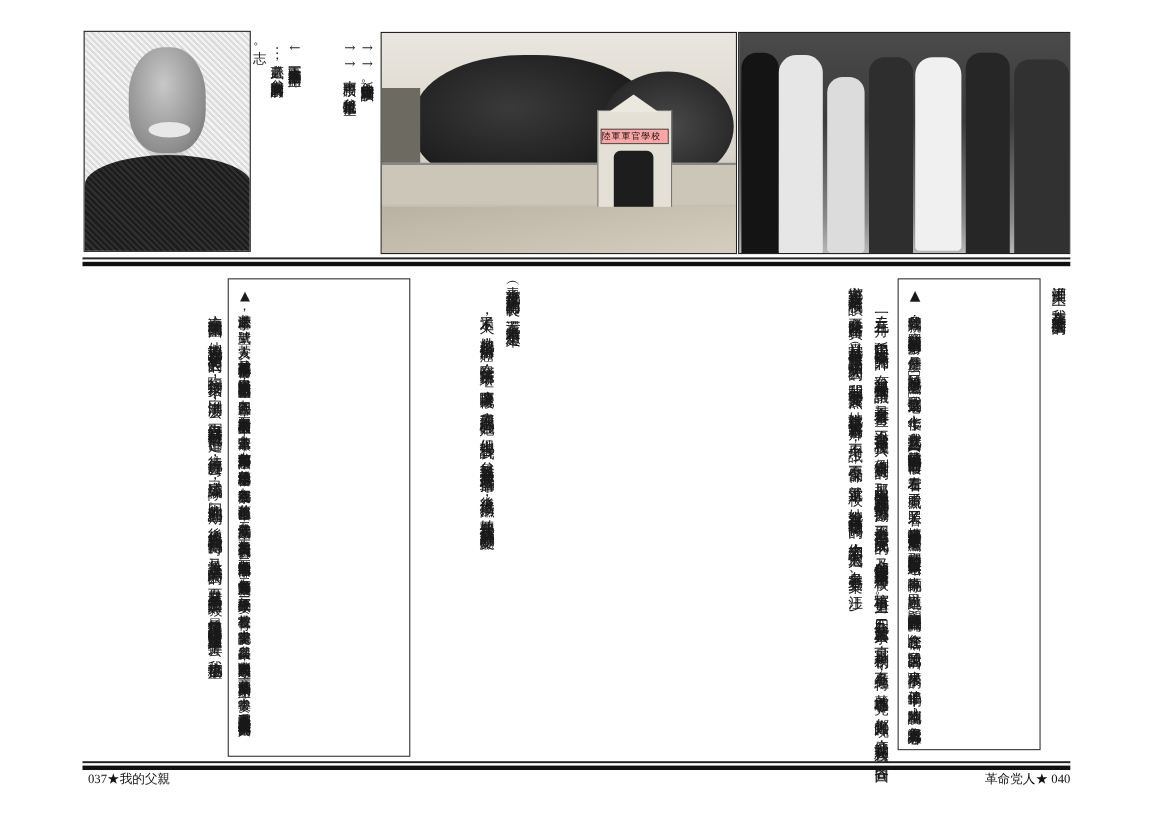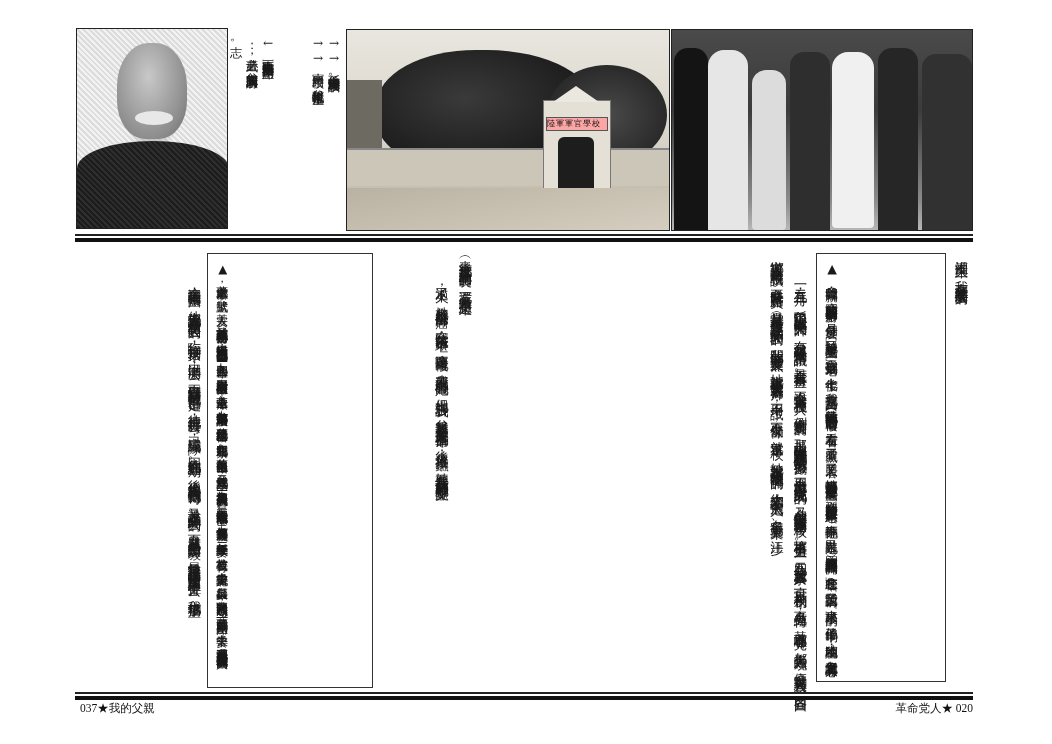--- a/index.html
+++ b/index.html
@@ -104,13 +104,13 @@
   <p class="indent">這事我問張振國，他先說他原本是和楚材一起去的，臨行接到家信，回洪湖去了，再到漢口時楚材他們一群已走，待他再趕去時，已完成編隊，因此他編到五期。後來他給我資料寫他傳時，又說是董必武介紹去的，而且在武昌主考的是陳毅；最後又說是樊鍾秀從【建國豫軍】中推介去，我也搞糊塗了！</p>
 </div>
 
 <div class="rule" style="top:692px;">
   <div class="thin"></div>
     <div class="gap"></div>
     <div class="thick"></div>
 </div>
 
 <div class="footer" style="left:80px;">037★我的父親</div>
-<div class="footer" style="right:79px;">革命党人★ 020</div>
+<div class="footer" style="right:79px;">革命党人★ 040</div>
 
 </body></html>

